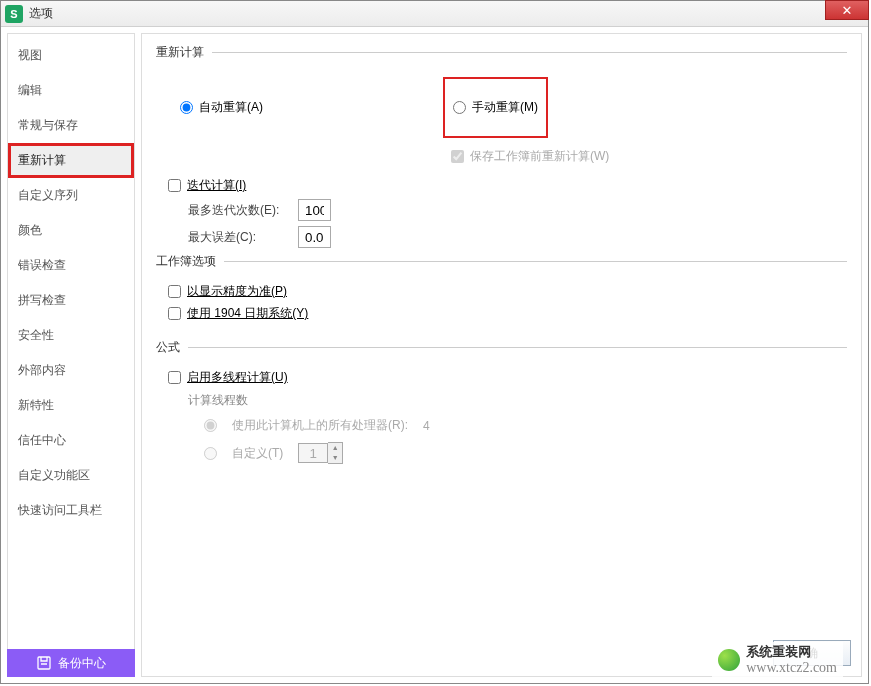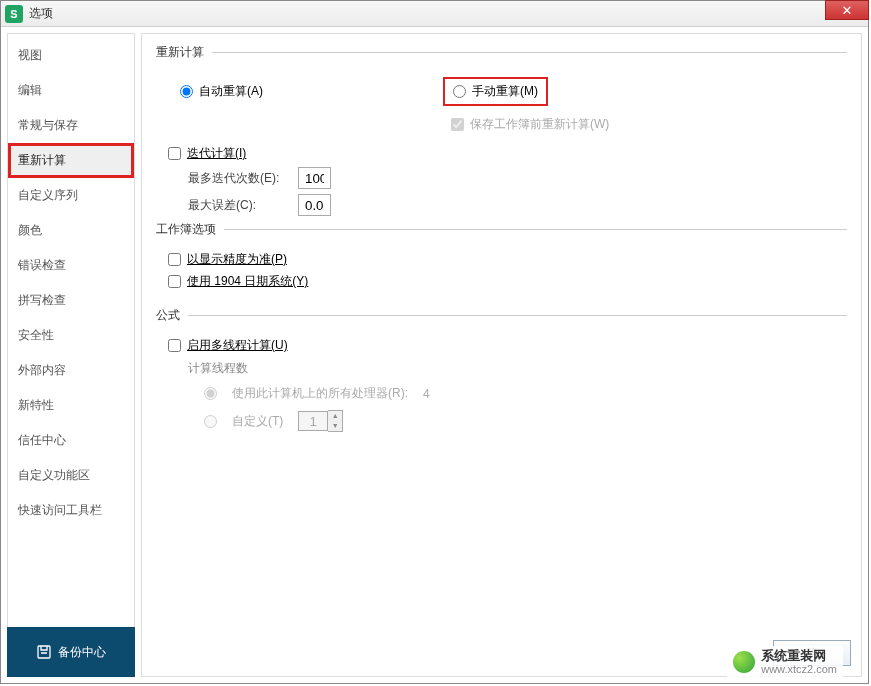--- a/index.html
+++ b/index.html
@@ -8,47 +8,47 @@
     .titlebar { height: 26px; background: linear-gradient(#f7f7f7,#ececec); border-bottom: 1px solid #d0d0d0; display: flex; align-items: center; padding: 0 4px; position: relative; }
     .title-icon { width: 18px; height: 18px; background: #1fa463; border-radius: 3px; display: inline-flex; align-items: center; justify-content: center; color: #fff; font-weight: bold; font-size: 11px; }
     .title-text { margin-left: 6px; color: #333; }
     .close-btn { position: absolute; right: -1px; top: -1px; width: 44px; height: 20px; background: linear-gradient(#e06060,#c33); border: 1px solid #a02020; display: flex; align-items: center; justify-content: center; color: #fff; font-size: 13px; cursor: pointer; }
     .body { display: flex; height: calc(100% - 26px); padding: 6px; gap: 6px; }
     .sidebar { width: 128px; border: 1px solid #ddd; background: #fff; display: flex; flex-direction: column; }
     .side-list { flex: 1; padding-top: 4px; }
     .side-item { padding: 9px 10px; color: #555; cursor: pointer; }
     .side-item.active { background: #efefef; color: #222; font-weight: 500; }
     .side-highlight { outline: 3px solid #d22; outline-offset: -3px; }
-    .backup-btn { height: 50px; background: #0c4a6e; color: #fff; display: flex; align-items: center; justify-content: center; gap: 6px; cursor: pointer; margin: 4px -1px -1px -1px; }
+    .backup-btn { height: 28px; background: #8b5cf6; color: #fff; display: flex; align-items: center; justify-content: center; gap: 6px; cursor: pointer; margin: 4px -1px -1px -1px; }
     .backup-icon { width: 16px; height: 16px; }
     .content { flex: 1; border: 1px solid #ddd; padding: 10px 14px; position: relative; overflow: hidden; }
     fieldset { border: none; border-top: 1px solid #ccc; margin-bottom: 12px; padding-top: 8px; }
     legend { padding-right: 8px; color: #333; font-size: 12px; }
     .radio-row { display: flex; gap: 180px; margin: 8px 0 10px 24px; align-items: center; }
     .radio-item { display: inline-flex; align-items: center; gap: 6px; }
-    .red-box { border: 2px solid #d22; padding: 4px 8px; display: inline-flex; align-items: center; gap: 6px; }
+    .red-box { border: 2px solid #d22; padding: 20px 8px; display: inline-flex; align-items: center; gap: 6px; }
     .sub-check { margin-left: 295px; color: #aaa; display: flex; align-items: center; gap: 6px; }
     .check-row { display: flex; align-items: center; gap: 6px; margin: 5px 0 5px 12px; text-decoration: underline; }
     .field-row { display: flex; align-items: center; gap: 10px; margin: 5px 0 5px 32px; }
     .field-row label { width: 100px; text-align: left; color: #444; }
     .field-row input[type=text] { width: 33px; height: 22px; border: 1px solid #aaa; padding: 0 6px; text-align: left; background: #fff; }
     .section-sub { margin-left: 32px; color: #888; margin-top: 6px; }
     .radio-sub { margin-left: 48px; display: flex; align-items: center; gap: 15px; margin-top: 8px; color: #aaa; }
     .spinner { display: inline-flex; align-items: center; }
     .spinner input { width: 30px; height: 20px; border: 1px solid #aaa; text-align: center; background: #f5f5f5; color: #aaa; }
     .spinner-btns { display: flex; flex-direction: column; border: 1px solid #aaa; border-left: none; }
     .spinner-btns span { width: 14px; height: 10px; font-size: 7px; text-align: center; line-height: 9px; background: #f0f0f0; cursor: pointer; color: #888; }
     .footer-btn-area { position: absolute; right: 10px; bottom: 10px; display: flex; gap: 10px; }
     .btn { min-width: 78px; height: 26px; border: 1px solid #9ab; background: linear-gradient(#fdfdfd,#e8eef5); display: inline-flex; align-items: center; justify-content: center; cursor: pointer; }
     input[type=radio], input[type=checkbox] { width: 13px; height: 13px; }
     .watermark { position: absolute; right: 28px; bottom: 8px; display: flex; align-items: center; gap: 6px; background: rgba(255,255,255,0.85); padding: 3px 6px; pointer-events: none; }
     .watermark .logo { width: 22px; height: 22px; background: radial-gradient(circle at 30% 30%, #9de04a, #2fa23a); border-radius: 50%; position: relative; }
     .watermark .txt { display: flex; flex-direction: column; line-height: 1.1; }
     .watermark .c { font-size: 13px; font-weight: bold; color: #333; }
-    .watermark .u { font-size: 11px; color: #888; }
+    .watermark .u { font-size: 14px; color: #888; font-family: Liberation Serif, serif; }
     .disabled-check { accent-color: #aaa; }
   </style>
 </head>
 <body>
 
 <div class="window">
   <div class="titlebar">
     <span class="title-icon">S</span>
     <span class="title-text">选项</span>
     <div class="close-btn">

